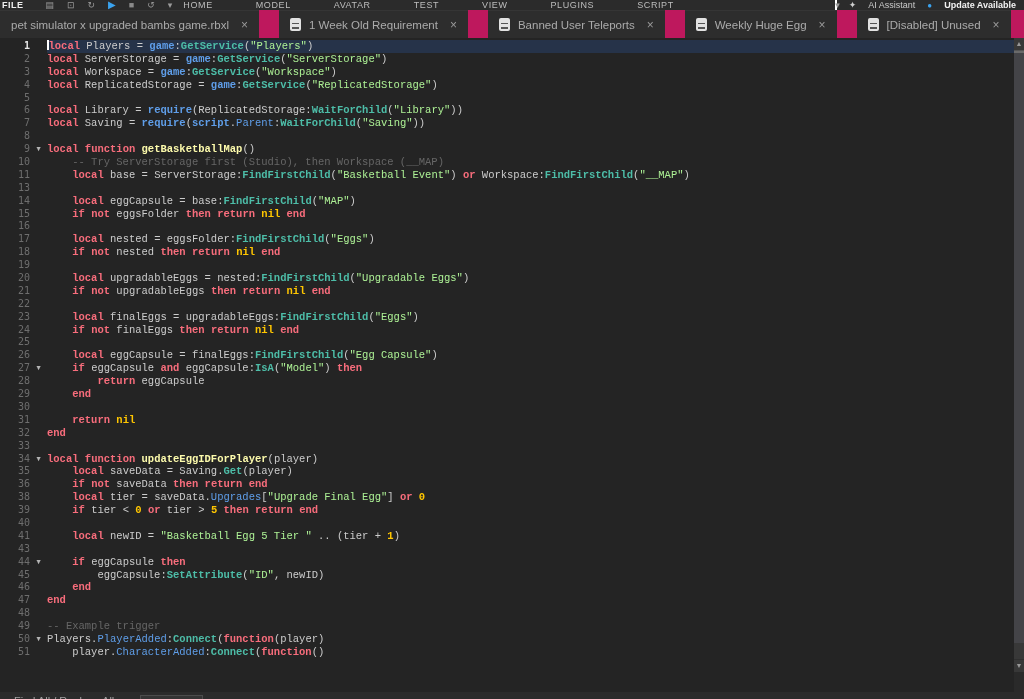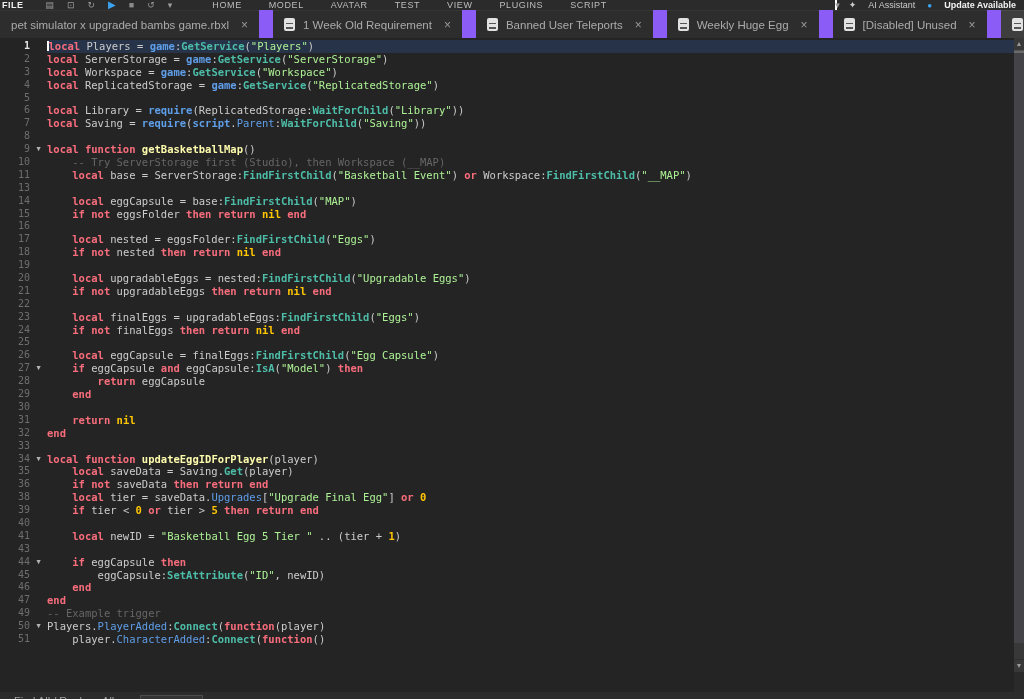--- a/index.html
+++ b/index.html
@@ -7,48 +7,48 @@
        font-family:"Liberation Sans",sans-serif;-webkit-font-smoothing:antialiased;}
 
   
   .menubar{position:absolute;top:0;left:0;width:1024px;height:10px;background:#2b2b2b;
            display:flex;align-items:center;font-size:9px;color:#c2c2c2;overflow:hidden;}
   .menubar .file{margin-left:2px;color:#eee;font-weight:bold;letter-spacing:.5px;}
   .qicons{display:flex;align-items:center;gap:13px;margin-left:22px;}
   .qicons span{font-size:9px;color:#9a9a9a;line-height:10px;}
   .qicons .play{color:#3aa3ef;font-size:10px;}
   .qicons .stop{color:#8a8a8a;}
-  .menus{display:flex;gap:27px;margin-left:40px;letter-spacing:.6px;}
+  .menus{display:flex;gap:43px;margin-left:11px;letter-spacing:.6px;}
   .menus span{color:#bdbdbd;}
   .mright{margin-left:auto;display:flex;align-items:center;gap:12px;margin-right:8px;}
   .mright .caret{color:#9a9a9a;}
   .mright .spark{color:#cfcfcf;}
   .mright .ai{color:#c9c9c9;}
   .mright .dot{color:#3aa3ef;font-size:8px;}
   .mright .upd{color:#f2f2f2;font-weight:bold;}
 
   
-  .tabbar{position:absolute;top:10px;left:0;width:1024px;height:28px;background:#8b5cf6;
-          display:flex;align-items:stretch;gap:14px;overflow:hidden;}
+  .tabbar{position:absolute;top:10px;left:0;width:1024px;height:28px;background:#be185d;
+          display:flex;align-items:stretch;gap:20px;overflow:hidden;}
   .tab{background:#2d2d2d;display:flex;align-items:center;padding:0 11px;gap:8px;
        font-size:11.5px;color:#ababab;white-space:nowrap;border-top:1px solid #353535;}
   .tab.active{background:#3e3e3e;color:#e9e9e9;border-top:1px solid #4a4a4a;}
   .tab .close{color:#9a9a9a;font-size:12px;margin-left:4px;}
   .doc{width:11px;height:13px;background:#e2e2e2;border-radius:2px;flex:none;
        background-image:repeating-linear-gradient(#e2e2e2 0 3px,#555 3px 4.5px);
        background-size:7px 100%;background-position:2px 2px;background-repeat:no-repeat;}
 
   
   .editor{position:absolute;top:38px;left:0;width:1014px;height:654px;background:#242424;
           overflow:hidden;font-family:"DejaVu Sans Mono","Liberation Mono",monospace;
           font-size:10.5px;line-height:12.9px;padding-top:2px;box-sizing:border-box;}
   .line{display:flex;height:12.9px;align-items:center;}
   .ln{width:30px;flex:none;text-align:right;color:#6e6e6e;font-size:10px;}
   .fold{width:17px;flex:none;text-align:center;color:#b5b5b5;font-size:7px;}
-  .code{white-space:pre;flex:1;height:12.9px;}
+  .code{white-space:pre;flex:1;height:12.9px;font-family:Liberation Mono, monospace;}
   .line.cur .code{background:#263349;}
   .line.cur .ln{color:#e8e8e8;font-weight:bold;}
   .caret{display:inline-block;width:1.5px;height:10px;background:#fff;vertical-align:-1px;}
   .tk-k{color:#f86d7c;font-weight:bold;}
   .tk-v{color:#cccccc;}
   .tk-b{color:#5f9ee9;font-weight:bold;}
   .tk-p{color:#5f9ee9;}
   .tk-m{color:#4dbda8;font-weight:bold;}
   .tk-s{color:#adf195;}
   .tk-n{color:#ffc600;font-weight:bold;}
@@ -352,20 +352,25 @@
           <span class="ln">46</span>
           <span class="fold"></span>
           <span class="code"><span class="tk-v">    </span><span class="tk-k">end</span></span>
         </div>
         <div class="line">
           <span class="ln">47</span>
           <span class="fold"></span>
           <span class="code"><span class="tk-k">end</span></span>
         </div>
         <div class="line">
+          <span class="ln">48</span>
+          <span class="fold"></span>
+          <span class="code"></span>
+        </div>
+        <div class="line">
           <span class="ln">49</span>
           <span class="fold"></span>
           <span class="code"><span class="tk-c">-- Example trigger</span></span>
         </div>
         <div class="line">
           <span class="ln">50</span>
           <span class="fold">▼</span>
           <span class="code"><span class="tk-v">Players.</span><span class="tk-p">PlayerAdded</span><span class="tk-v">:</span><span class="tk-m">Connect</span><span class="tk-v">(</span><span class="tk-k">function</span><span class="tk-v">(player)</span></span>
         </div>
         <div class="line">

